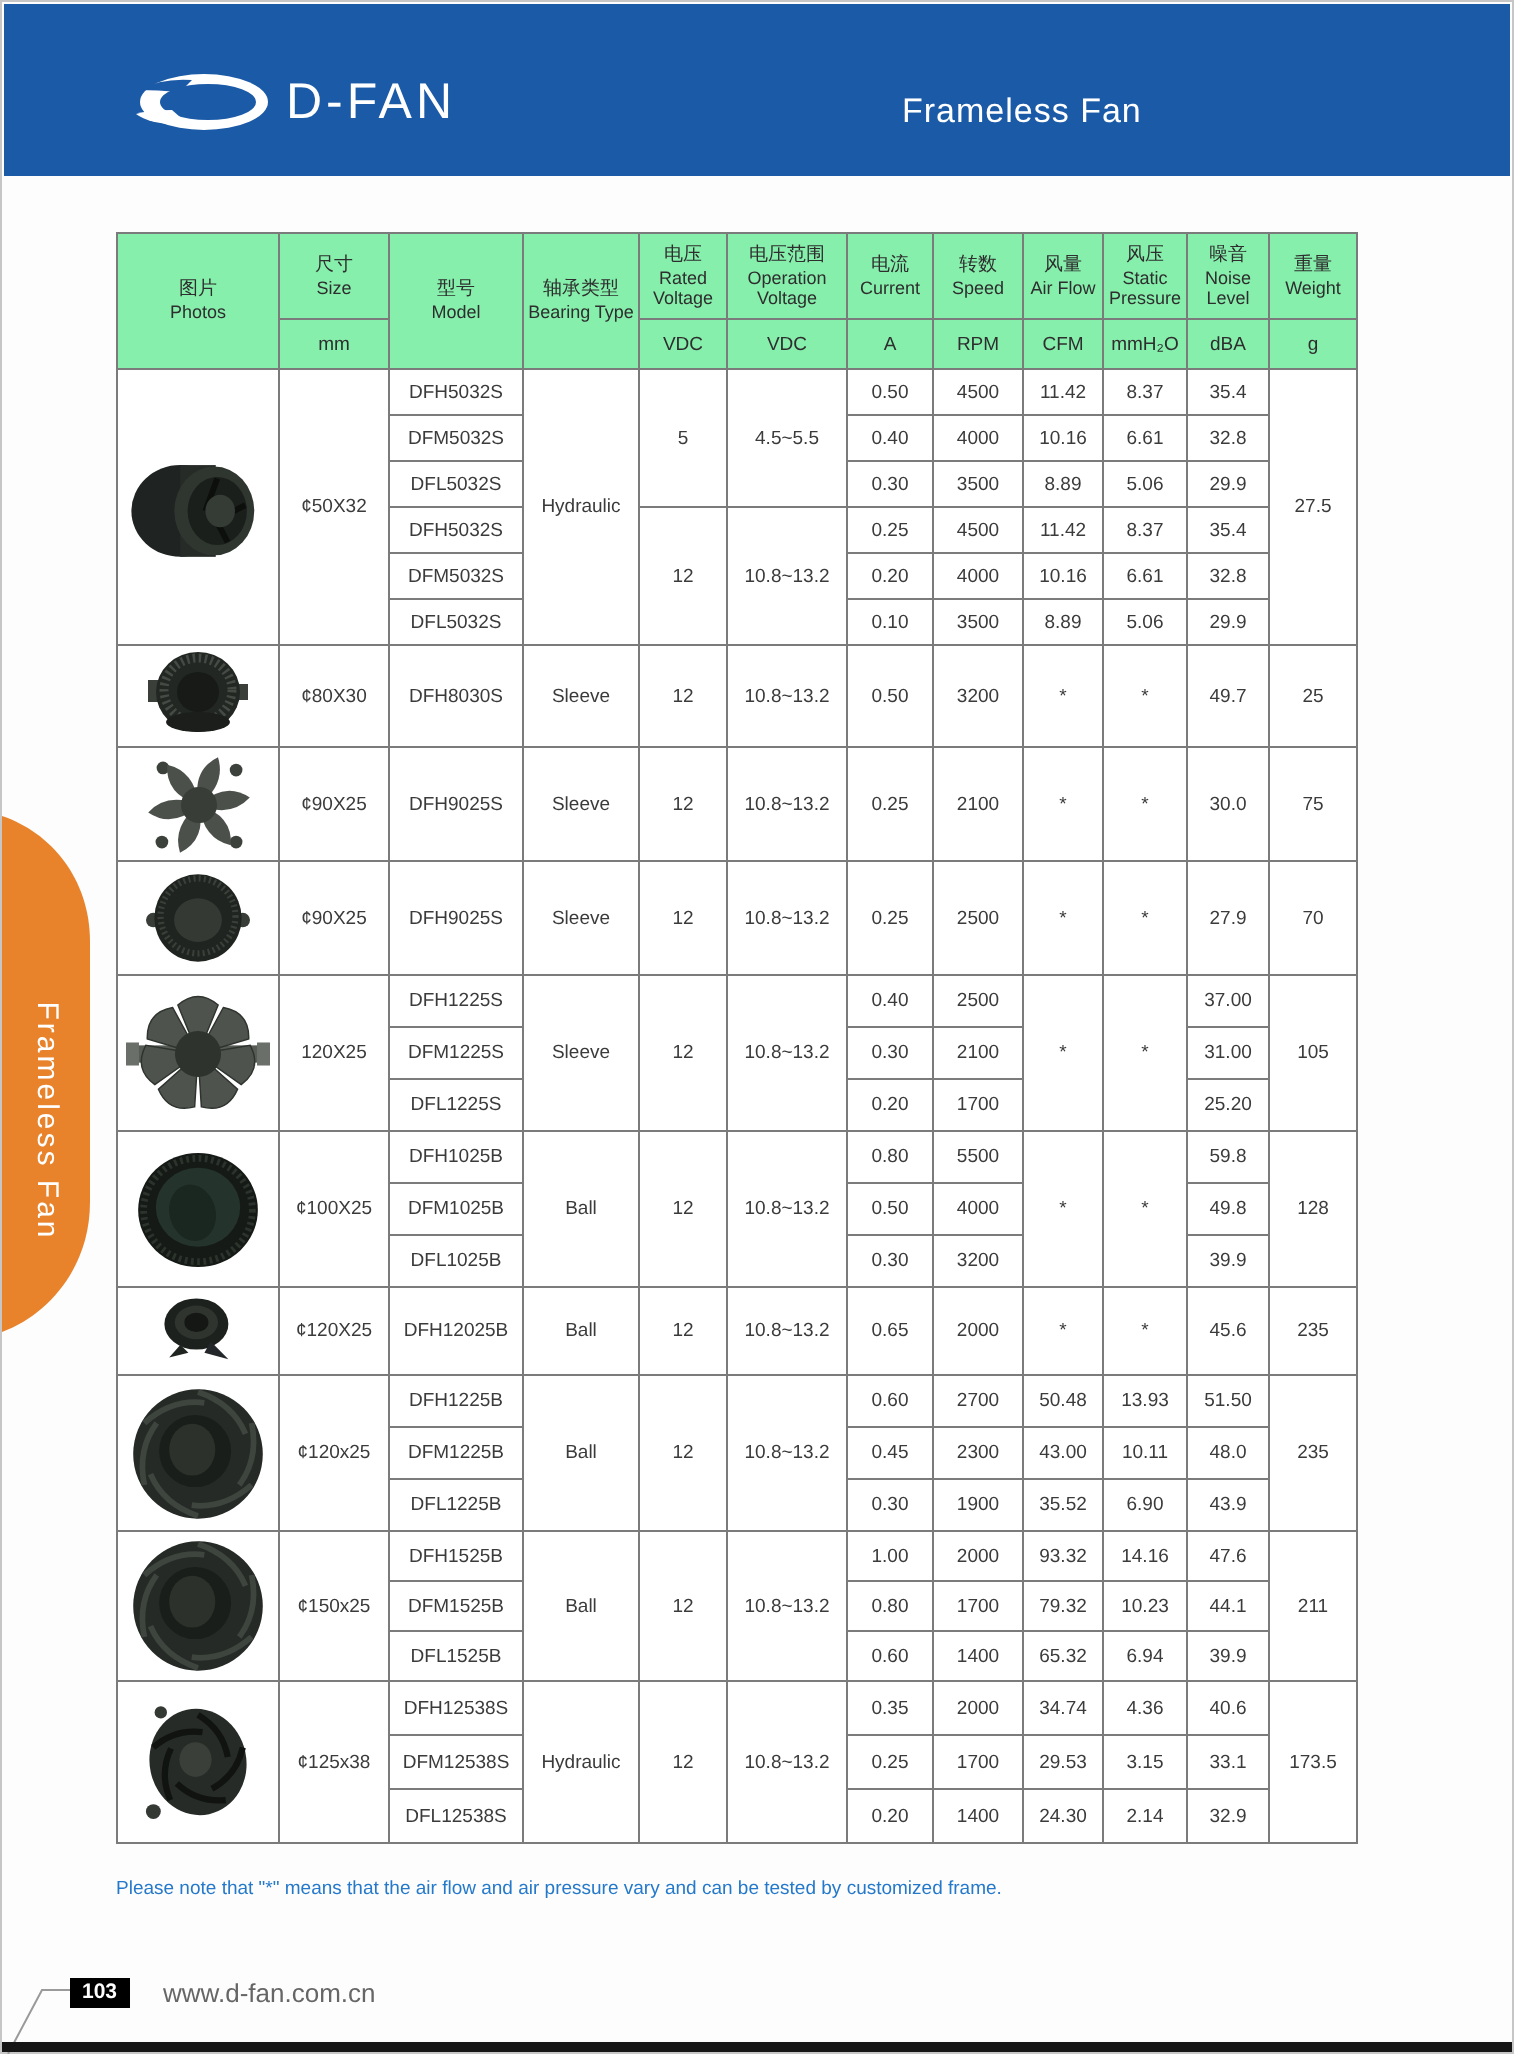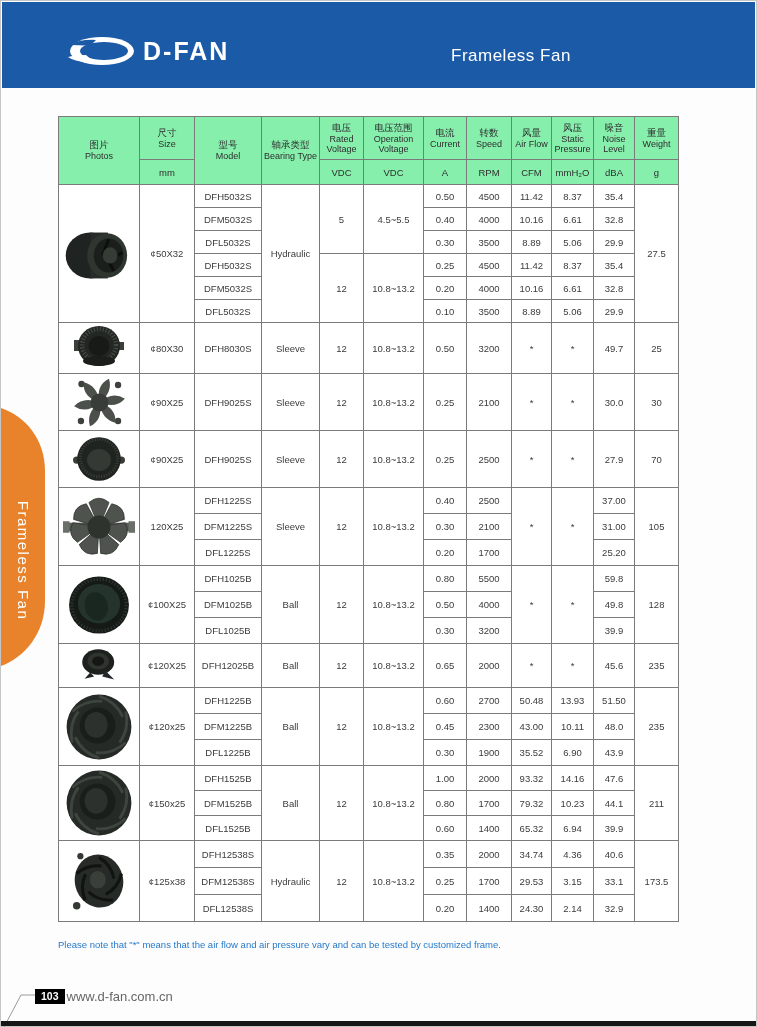--- a/index.html
+++ b/index.html
@@ -7,21 +7,21 @@
   body {
     width:757px; height:1027px; position:relative; overflow:hidden;
     font-family:"Liberation Sans","DejaVu Sans",sans-serif; color:#333;
   }
   .page { position:absolute; inset:0; background:#fdfdfd; border:1px solid #c6c6c6; }
 
   
   .topbar { position:absolute; left:1px; right:1px; top:1px; height:86px; background:#1b5aa7; }
   .logo { position:absolute; left:64px; top:33px; display:flex; align-items:center; }
   .logo-mark { width:70px; height:32px; margin-right:7px; }
-  .logo-text { color:#fff; font-size:25px; font-weight:bold; letter-spacing:2px; line-height:32px;text-align:right; }
+  .logo-text { color:#fff; font-size:25px; font-weight:normal; letter-spacing:2px; line-height:32px;text-align:right; }
   .title-cn { position:absolute; left:300px; top:21px; color:#fff; font-size:37px; font-weight:bold; letter-spacing:3px; }
   .title-en { position:absolute; left:449px; top:44px; color:#fff; font-size:17px; letter-spacing:0.5px; }
 
   
   .side-tab { position:absolute; left:0; top:402px; width:46px; height:268px; }
   .side-tab-label {
     position:absolute; left:33px; top:452px; width:215px; height:22px;
     transform:rotate(90deg); transform-origin:left top;
     color:#fff; font-size:15px; letter-spacing:1.5px; text-align:center; line-height:22px;
   }
@@ -43,21 +43,21 @@
   .i-dome-fan-ears { width:66px; height:52px; }
   .i-star-axial-fan { width:72px; height:72px; }
   .i-ring-dome-fan { width:68px; height:70px; }
   .i-small-impeller-foot { width:52px; height:40px; }
   .i-round-blower { width:72px; height:72px; }
   .i-angled-impeller { width:62px; height:74px; }
 
   
   .note1 { position:absolute; left:57px; top:938px; color:#2579cb; font-size:9.5px; }
   .notes { position:absolute; left:44px; top:966px; color:#4a4a4a; font-size:9.5px; }
-  .pageline { position:absolute; left:34px; top:988px; display:flex; align-items:center; gap:2px; }
+  .pageline { position:absolute; left:34px; top:988px; display:flex; align-items:center; gap:17px; }
   .pagenum { background:#000; color:#fff; font-size:10.5px; font-weight:bold; padding:1px 6px; line-height:13px; }
   .site { color:#666; font-size:13px; }
   .corner-decor { position:absolute; left:0; top:985px; width:60px; height:42px; }
   .bottombar { position:absolute; left:0; right:0; bottom:0; height:5px; background:#161616; }
 </style>
 </head>
 <body>
 
 <svg width="0" height="0" style="position:absolute" aria-hidden="true">
   <defs>
@@ -342,21 +342,21 @@
           <td>¢90X25</td>
           <td>DFH9025S</td>
           <td>Sleeve</td>
           <td>12</td>
           <td>10.8~13.2</td>
           <td>0.25</td>
           <td>2100</td>
           <td>*</td>
           <td>*</td>
           <td>30.0</td>
-          <td>30</td>
+          <td>75</td>
         </tr>
         <tr style="height: 57px;">
           <td class="photo-cell">
             <svg class="fan i-dome-fan-ears" viewBox="0 0 100 100">
               <use href="#dome-fan-ears"></use>
             </svg>
           </td>
           <td>¢90X25</td>
           <td>DFH9025S</td>
           <td>Sleeve</td>

